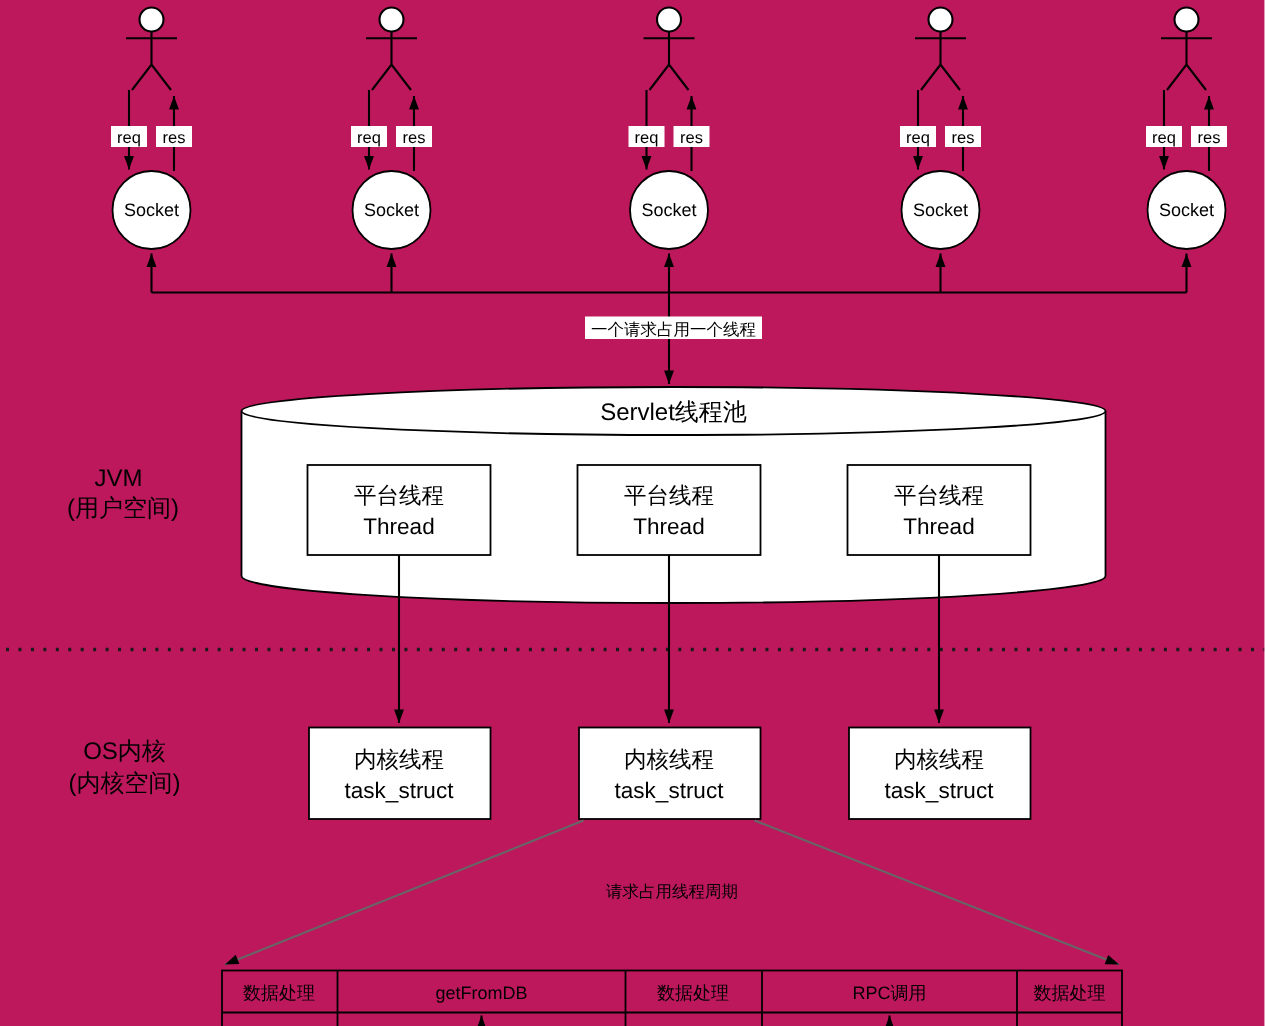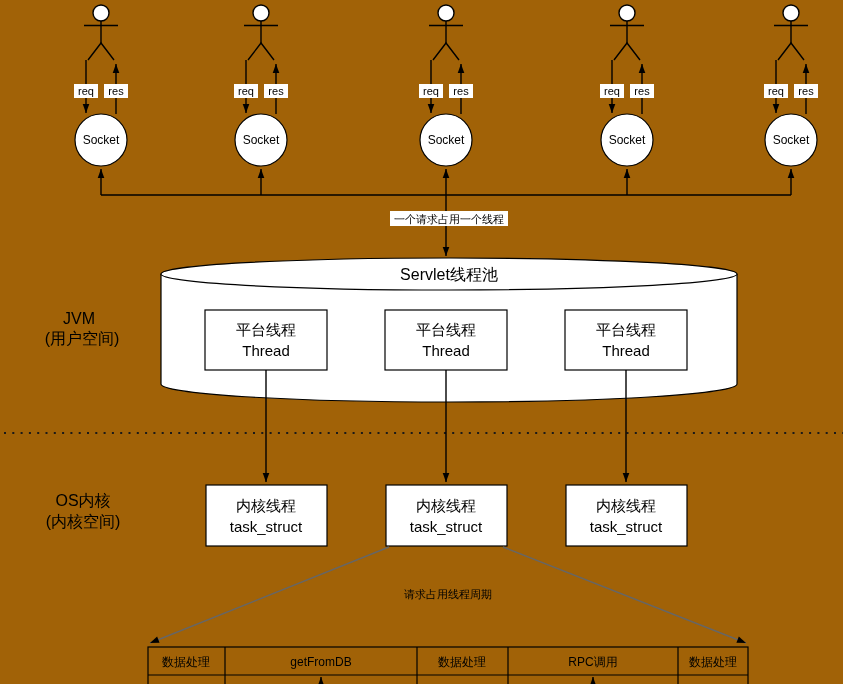--- a/index.html
+++ b/index.html
@@ -1,16 +1,16 @@
 <!DOCTYPE html>
 <html><head>
 <meta charset="utf-8">
 <style>
   html,body{margin:0;padding:0;background:#ffffff;}
-  .stage{position:relative;width:843px;height:684px;background:#a16207;overflow:hidden;
+  .stage{position:relative;width:843px;height:684px;background:#be185d;overflow:hidden;
          font-family:"Liberation Sans","DejaVu Sans",sans-serif;}
   svg text{fill:#000000;font-family:"Liberation Sans","DejaVu Sans",sans-serif;}
   .t11{font-size:11px;}
   .t12{font-size:12px;}
   .t15{font-size:15px;}
   .t16{font-size:16px;}
   .shape{fill:#ffffff;stroke:#000000;stroke-width:1.2;}
   .edge{stroke:#000000;stroke-width:1.4;fill:none;}
   .edge-gray{stroke:#666666;stroke-width:1.4;fill:none;}
   .tbl{stroke:#000000;stroke-width:1.2;fill:none;}

